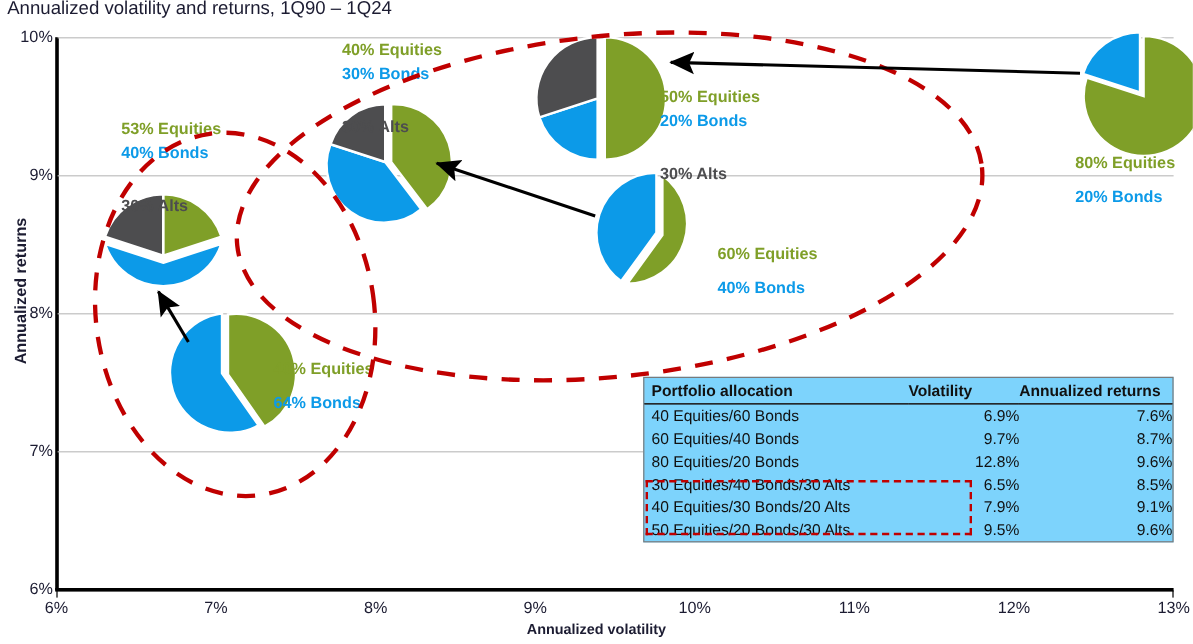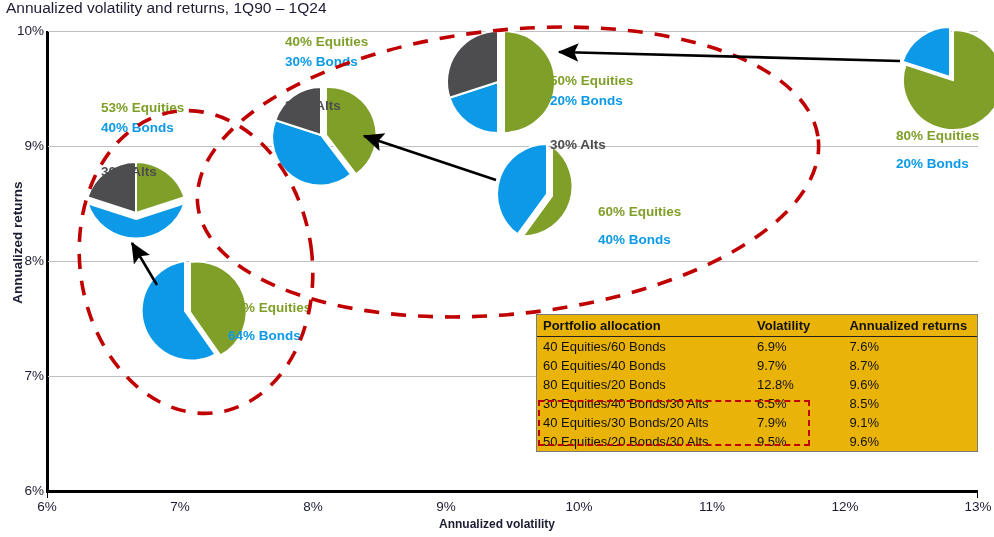--- a/index.html
+++ b/index.html
@@ -56,33 +56,33 @@
   .cl-eq{color:#7f9f28;}
   .cl-bd{color:#0c9ae8;}
   .cl-al{color:#4d4d4f;margin-top:24px;}
 
   
   .overlay{position:absolute;left:0;top:0;width:994px;height:537px;pointer-events:none;}
 
   
   .ptable{
     position:absolute;left:536px;top:314px;width:440px;
-    background:#eab308;border:1.5px solid #7a7a7a;
+    background:#7dd3fc;border:1.5px solid #7a7a7a;
     border-collapse:collapse;
   }
   .ptable table{border-collapse:collapse;width:100%;}
   .ptable th{
     font-size:13px;font-weight:bold;color:#111;text-align:left;
     padding:3px 0 3px 6px;border-bottom:1.5px solid #222;white-space:nowrap;
   }
   .ptable th.c{padding-left:0;}
   .ptable td{
     font-size:13px;color:#111;padding:2px 0 2px 6px;white-space:nowrap;
   }
-  .ptable td.c{text-align:left;padding-left:0;}
+  .ptable td.c{text-align:right;padding-left:0;}
   .col-alloc{width:50%;}
   .col-vol{width:21%;}
   .col-ret{width:29%;}
   .tbl-hl{
     position:absolute;left:538px;top:400px;width:268px;height:42px;
     border:2.5px dashed #c00000;pointer-events:none;
   }
 </style>
 </head>
 <body>

